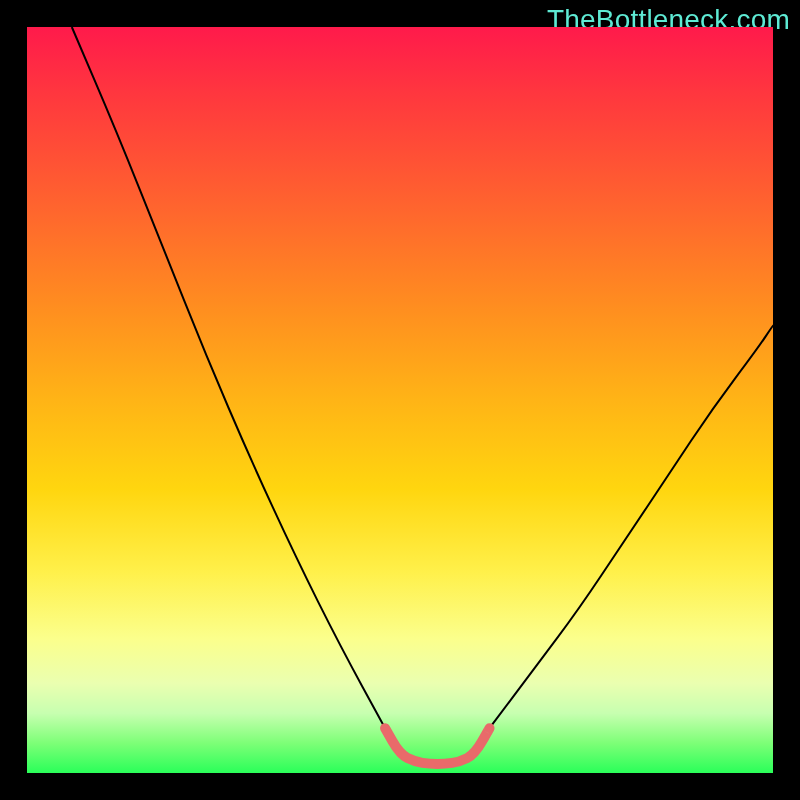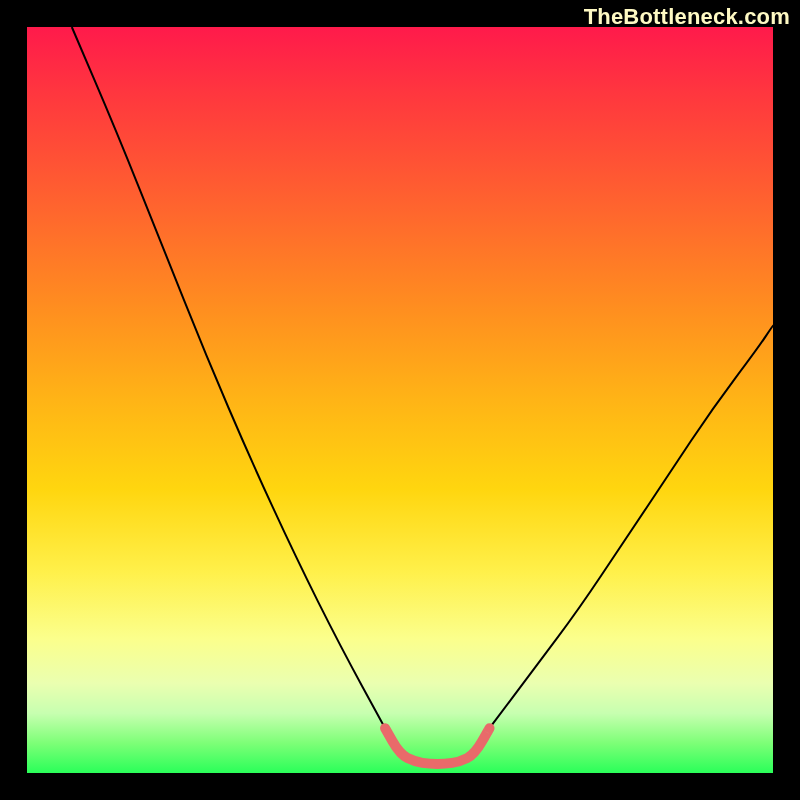--- a/index.html
+++ b/index.html
@@ -14,23 +14,23 @@
   .frame {
     position: relative;
     width: 800px;
     height: 800px;
     background: #000;
   }
   .watermark {
     position: absolute;
     top: 4px;
     right: 10px;
-    color: #fef9c3;
-    font-size: 22px;
-    font-weight: 700;
+    color: #5eead4;
+    font-size: 28px;
+    font-weight: 400;
     letter-spacing: 0.2px;
     pointer-events: none;
   }
   
   .plot {
     position: absolute;
     left: 27px;
     top: 27px;
     width: 746px;
     height: 746px;

